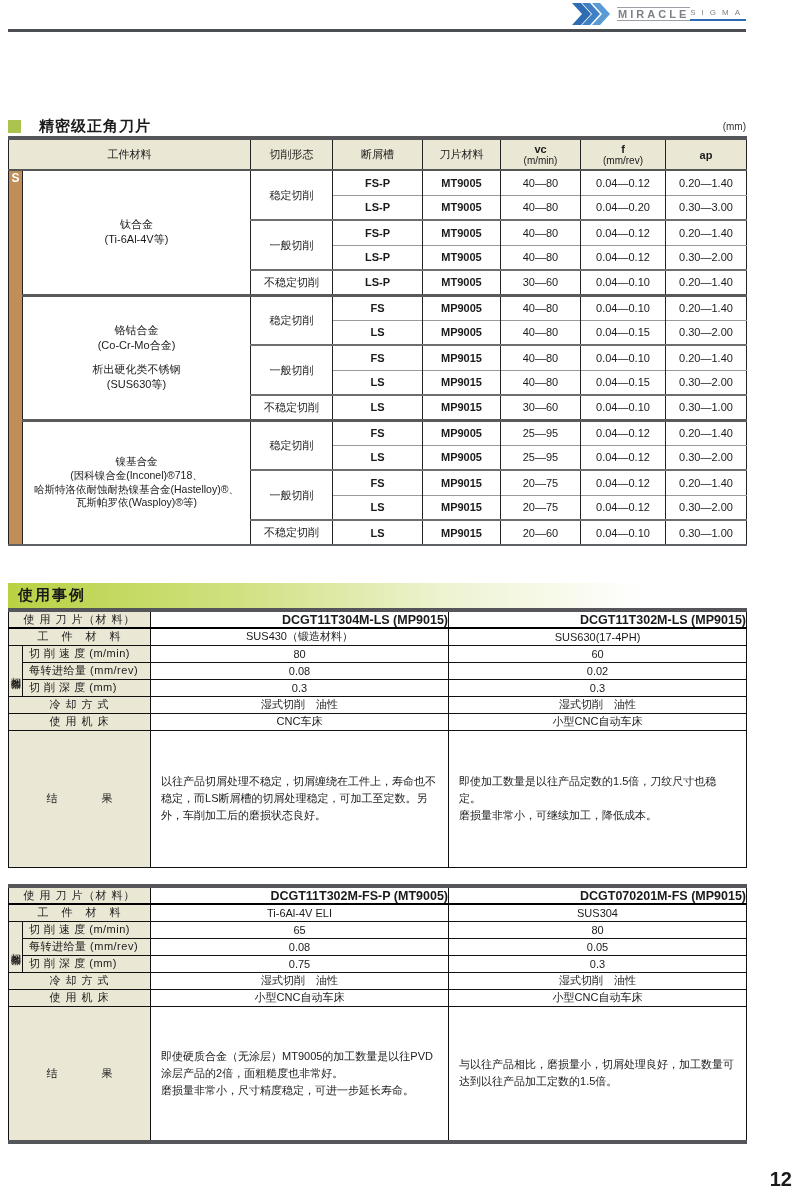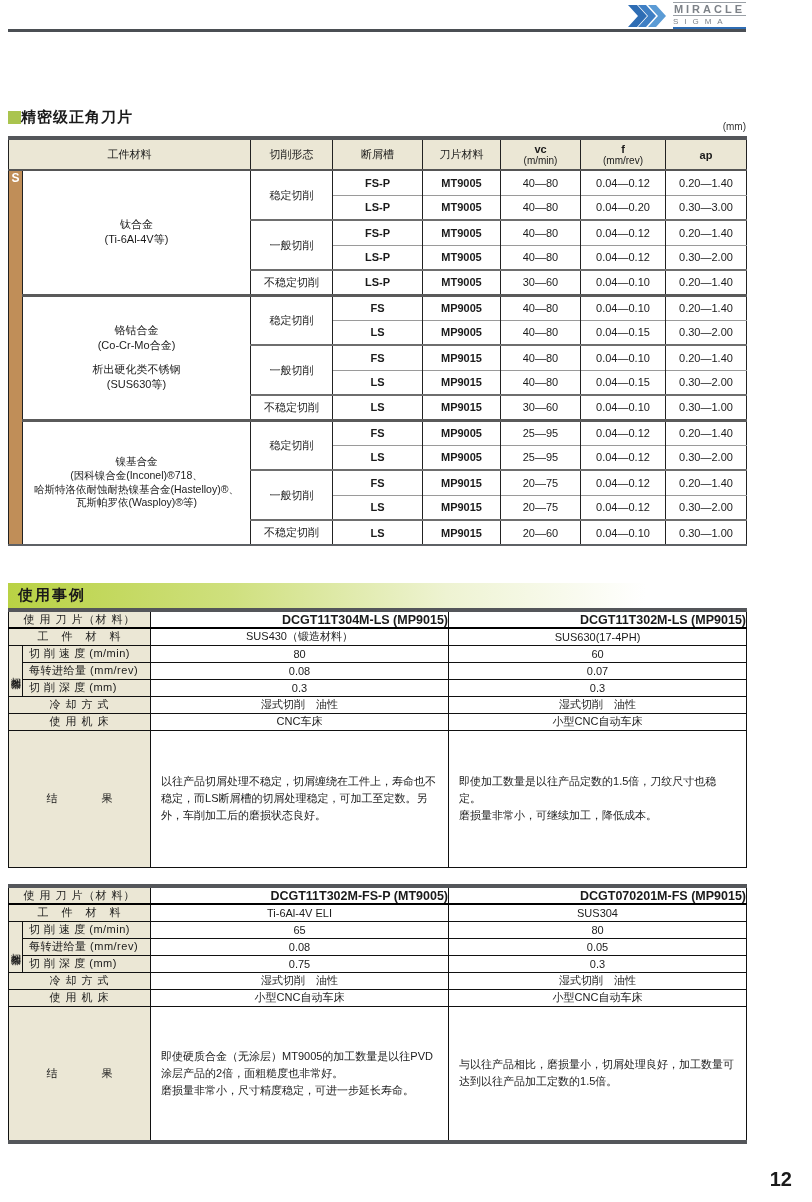--- a/index.html
+++ b/index.html
@@ -2,29 +2,29 @@
 <html><head>
 <meta charset="utf-8">
 <style>
   * { margin:0; padding:0; box-sizing:border-box; }
   html,body { width:812px; height:1202px; background:#fff;
     font-family:"Liberation Sans","DejaVu Sans",sans-serif; color:#1a1a1a; }
   body { position:relative; overflow:hidden; }
 
   
   .logo { position:absolute; top:2px; right:66px; display:flex; align-items:center; gap:4px; }
-  .logo-text { display:flex; flex-direction:column; }
+  .logo-text { display:flex; flex-direction:row; }
   .logo-line1 { font-size:11px; font-weight:bold; letter-spacing:3px; color:#7d8288;
     border-top:1px solid #9aa0a6; border-bottom:1px solid #9aa0a6; padding:0 1px; }
   .logo-line2 { font-size:8px; letter-spacing:6px; color:#7d8288; margin-top:1px;
     border-bottom:2px solid #2e6db4; padding-bottom:1px; }
   .top-rule { position:absolute; top:29px; left:8px; width:738px; height:3px; background:#4b4f54; }
 
   
-  .sec1-title { position:absolute; top:108px; left:8px; display:flex; align-items:center; gap:0;justify-content:flex-end; }
+  .sec1-title { position:absolute; top:117px; left:8px; display:flex; align-items:center; gap:18px;justify-content:flex-end; }
   .green-sq { width:13px; height:13px; background:#aac44e; display:inline-block; }
   .sec1-title h2 { font-size:15px; font-weight:bold; letter-spacing:1px; }
   .unit-mm { position:absolute; top:121px; right:66px; font-size:10px; color:#333; }
 
   table { border-collapse:collapse; table-layout:fixed; }
   #t1 { position:absolute; top:136px; left:8px; width:738px;
         border:1px solid #222; border-top:4px solid #54565a; border-bottom:2px solid #5e6165; }
   #t1 th, #t1 td { border-left:1px solid #222; font-size:11px; text-align:center; vertical-align:middle; }
   #t1 thead th { background:#ebe7d5; height:32px; font-weight:normal; border-bottom:2px solid #555;text-align:center; }
   #t1 .hdr-b { font-weight:bold; font-size:11px; }
@@ -277,21 +277,21 @@
   </tr>
   <tr>
     <td class="cond-v" rowspan="3">切削条件</td>
     <td class="sub-lbl">切 削 速 度 (m/min)</td>
     <td>80</td>
     <td>60</td>
   </tr>
   <tr>
     <td class="sub-lbl">每转进给量 (mm/rev)</td>
     <td>0.08</td>
-    <td>0.07</td>
+    <td>0.02</td>
   </tr>
   <tr>
     <td class="sub-lbl">切 削 深 度 (mm)</td>
     <td>0.3</td>
     <td>0.3</td>
   </tr>
   <tr>
     <td class="lbl" colspan="2">冷 却 方 式</td>
     <td>湿式切削　油性</td>
     <td>湿式切削　油性</td>

